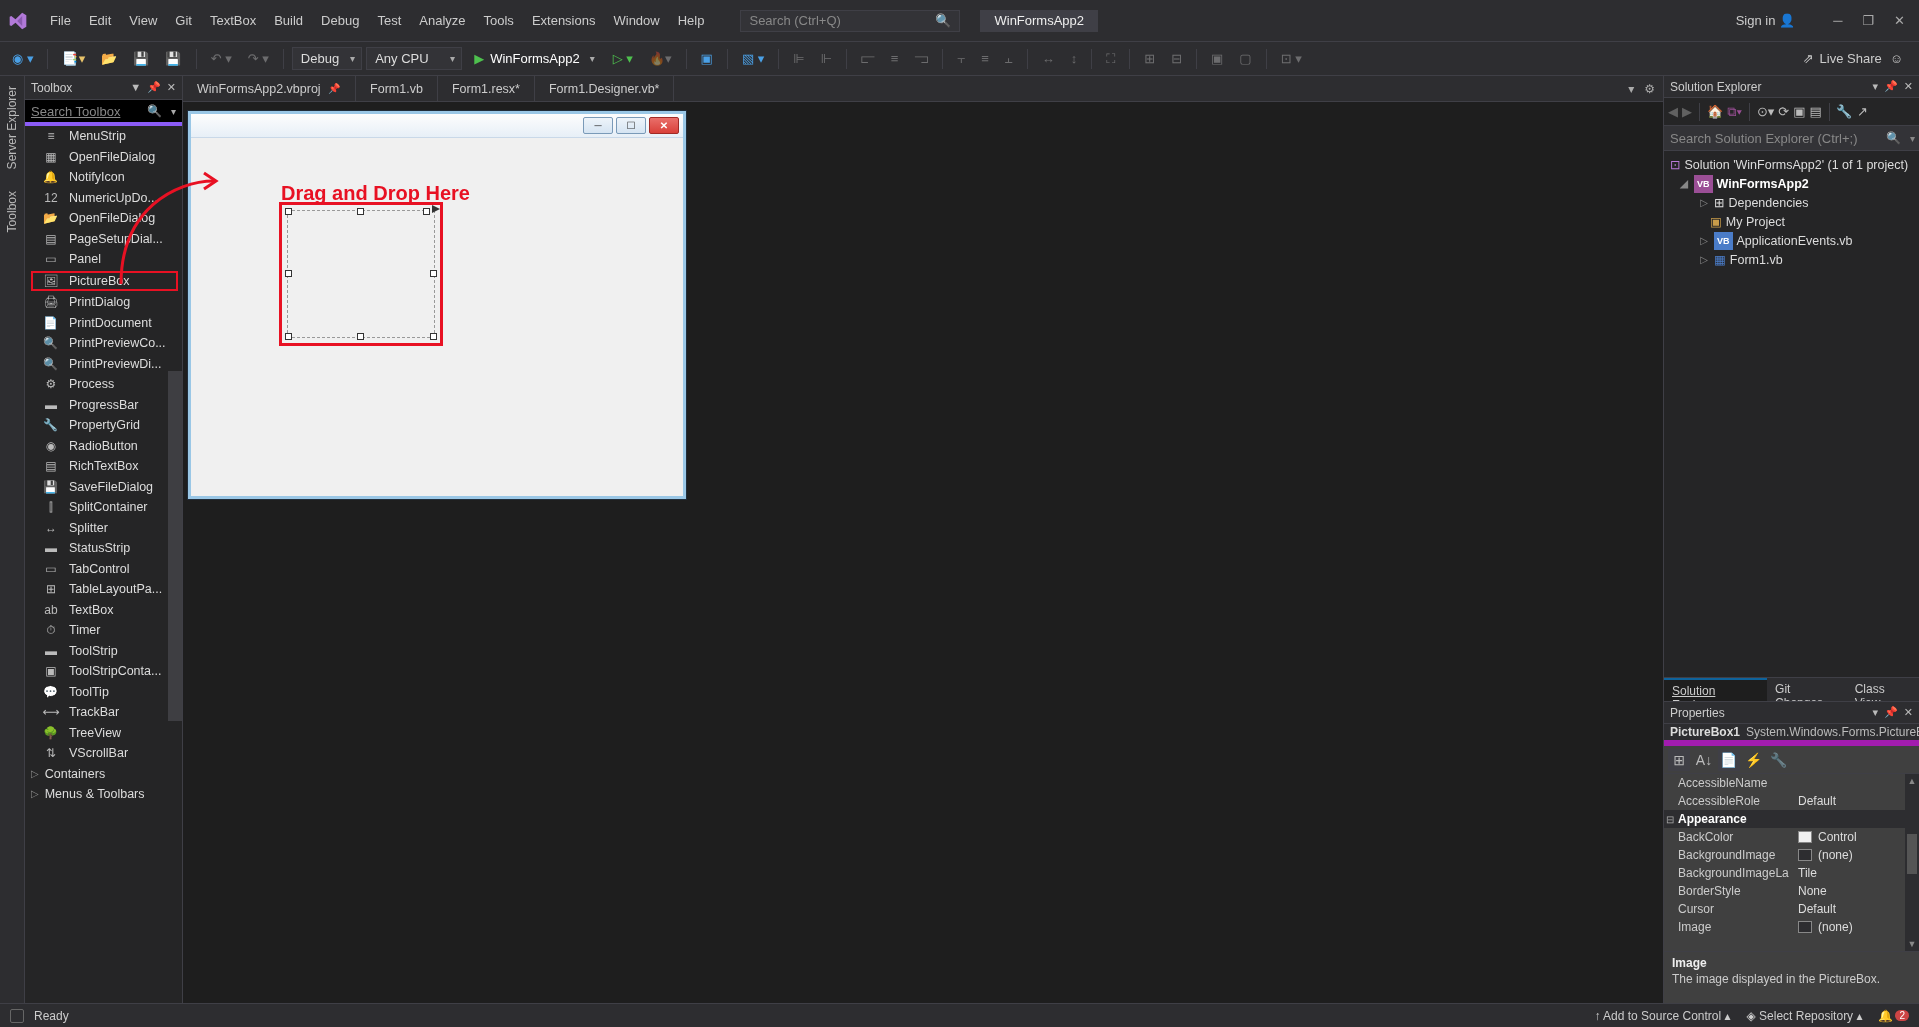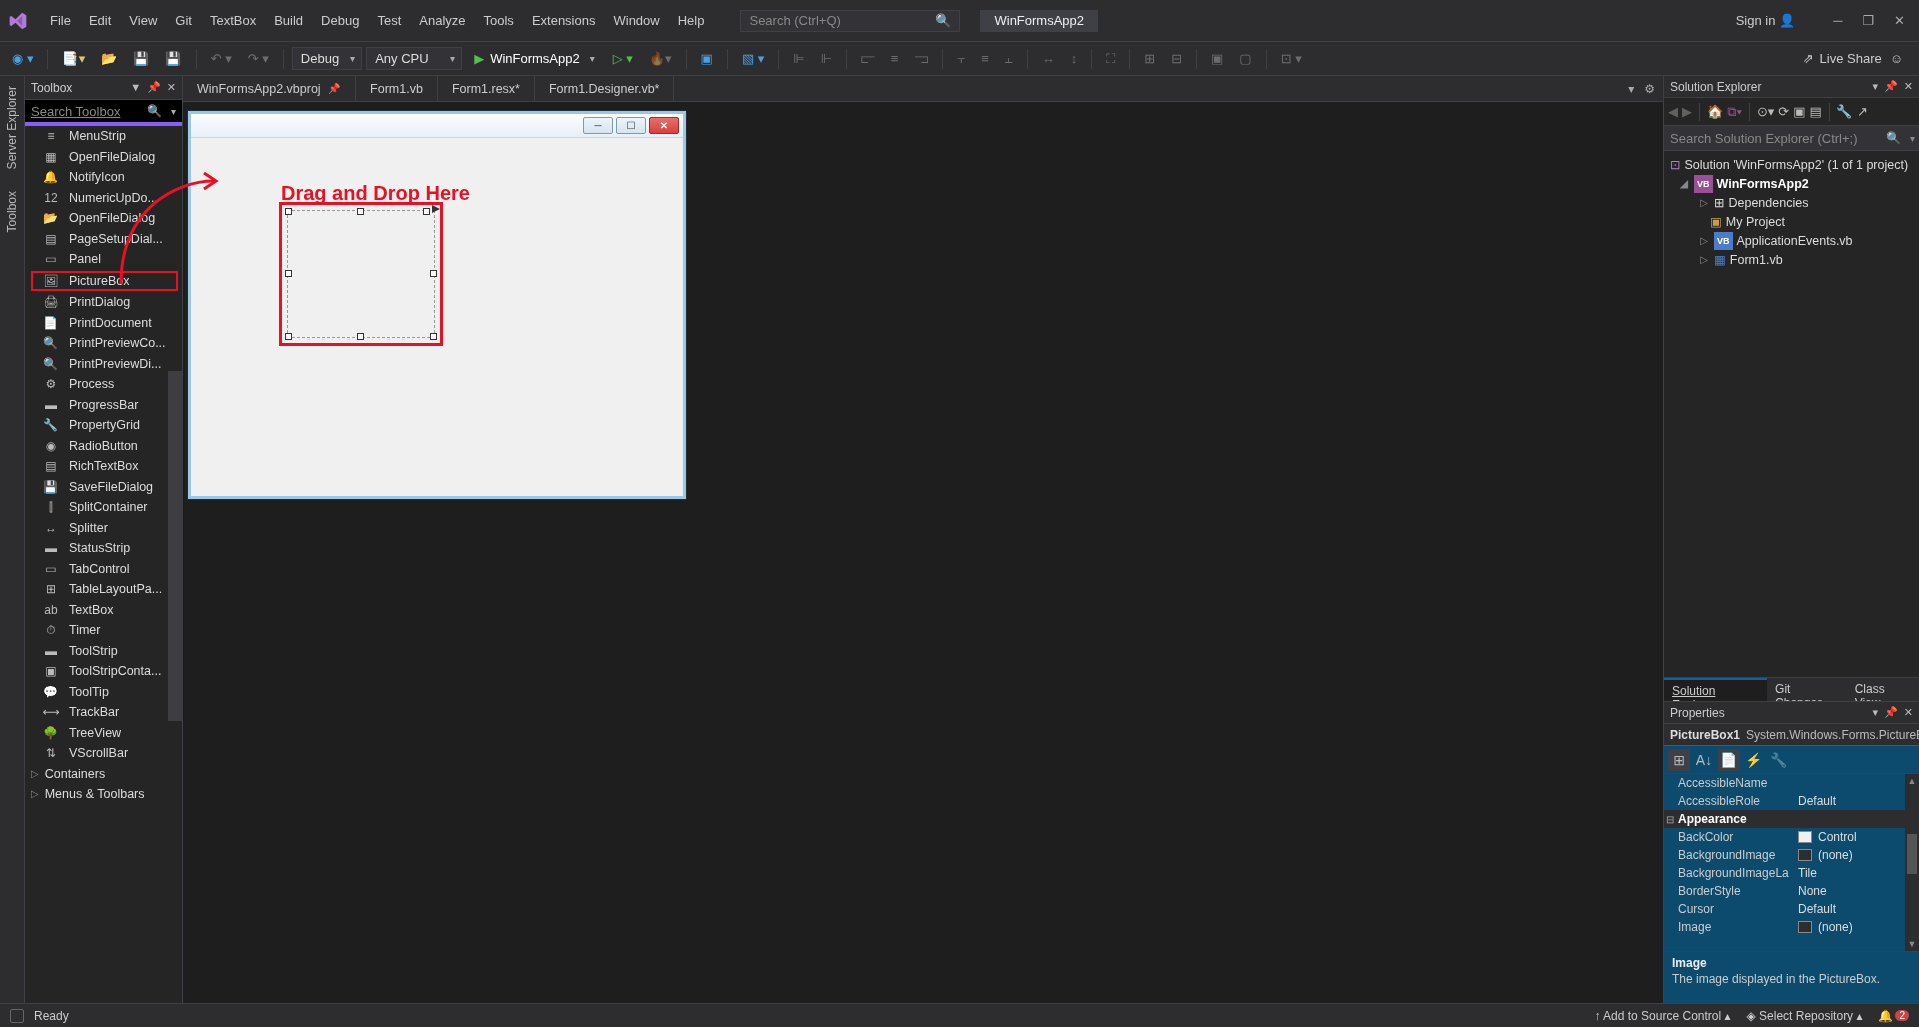--- a/index.html
+++ b/index.html
@@ -67,22 +67,22 @@
   .solx-search .mag{ position:absolute; right:18px; font-size:12px;}
   .solx-search .dd{ position:absolute; right:4px; font-size:10px;}
   .solx-tree{ flex:1; padding:4px 0; font-size:12.5px; overflow:auto;}
   .tree-row{ display:flex; align-items:center; height:19px; gap:4px; color:#ddd;}
   .tree-row .caret{ width:12px; text-align:center; font-size:10px; color:#888;}
   .tree-row.bold{ font-weight:bold; color:#fff;}
   .badge-vb{ background:#9b4f96; color:#fff; font-size:9px; padding:0 3px; height:18px; display:flex; align-items:center; font-weight:bold;}
   .bottom-tabs{ height:24px; background:#2d2d30; display:flex; align-items:stretch; font-size:12px; border-top:1px solid #3f3f46;}
   .bottom-tabs span{ padding:4px 8px; color:#ccc;}
   .bottom-tabs span.active{ background:#1e1e1e; border-top:2px solid #0e639c; text-decoration: underline;}
-  .props{ height:302px; background:#0c4a6e; display:flex; flex-direction:column; border-top:1px solid #3f3f46;}
-  .props-obj{ height:22px; background:#2d2d30; display:flex; align-items:center; padding:0 6px; font-size:12px; color:#ddd; border-bottom:1px solid #a21caf; white-space:nowrap; overflow:hidden;}
+  .props{ height:302px; background:#404040; display:flex; flex-direction:column; border-top:1px solid #3f3f46;}
+  .props-obj{ height:22px; background:#2d2d30; display:flex; align-items:center; padding:0 6px; font-size:12px; color:#ddd; border-bottom:6px solid #a21caf; white-space:nowrap; overflow:hidden;}
   .props-tb{ height:28px; display:flex; align-items:center; gap:3px; padding:0 4px; border-bottom:1px solid #3f3f46;}
   .props-tb .pbtn{ width:22px; height:22px; display:flex; align-items:center; justify-content:center; font-size:14px; color:#bbb;}
   .props-grid{ flex:1; overflow:hidden; position:relative; font-size:12px;}
   .prow{ display:flex; height:18px; align-items:center;}
   .prow .pk{ width:128px; padding-left:14px; color:#ccc; white-space:nowrap; overflow:hidden;}
   .prow .pv{ flex:1; padding-left:6px; color:#ddd; display:flex; align-items:center; gap:6px;}
   .prow.cat .pk{ font-weight:bold; padding-left:14px; color:#fff;}
   .prow.cat{ background:#2d2d30;}
   .prow .exp{ position:absolute; left:2px; font-size:10px; color:#aaa;}
   .swatch{ width:14px; height:12px; background:#f0f0f0; border:1px solid #888;}

